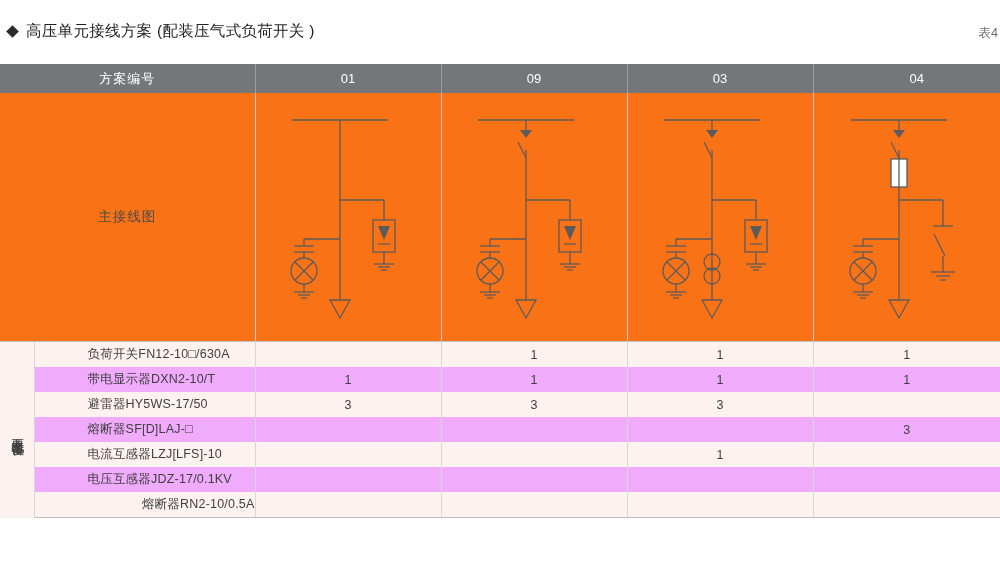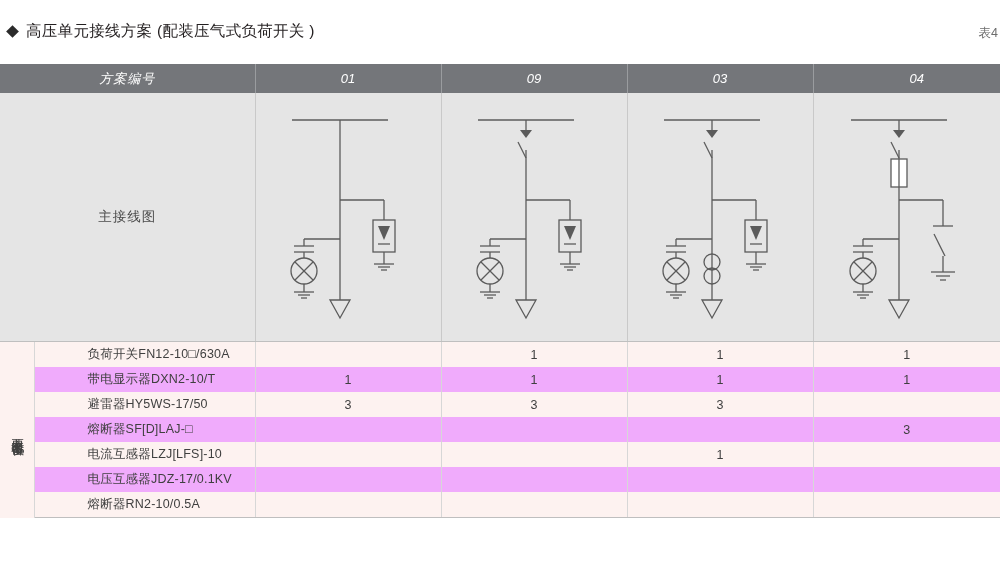--- a/index.html
+++ b/index.html
@@ -28,28 +28,28 @@
   
   .tbl{
     position:absolute;left:0;top:53px;width:1000px;
     border-collapse:collapse;table-layout:fixed;
   }
   .tbl td{padding:0;vertical-align:middle;}
 
   
   .hdr td{
     background:#74767a;color:#ffffff;height:29px;font-size:13px;
-    text-align:center;border-right:1px solid #9a9c9f;font-style:italic;
+    text-align:center;border-right:1px solid #9a9c9f;
   }
   .hdr td:last-child{border-right:none;padding-left:20px;}
   .hdr .hdr-name{font-size:13px;letter-spacing:1px;}
 
   
   .diagrow td{
-    height:248px;background:#e5e5e5;border-right:1px solid #c9c9c9;
+    height:248px;background:#f97316;border-right:1px solid #c9c9c9;
     border-bottom:1px solid #bfbfbf;
   }
   .diagrow td:last-child{border-right:none;}
   .diag-label{font-size:13.5px;color:#4a4a4a;text-align:center;letter-spacing:1px;}
   .diag-cell{text-align:center;}
   .diag-cell svg{display:block;margin:0 auto;}
 
   
   .spec td{
     height:25px;font-size:12.5px;border-right:1px solid #d7d7d7;
@@ -62,21 +62,21 @@
 
   
   .vlabel-cell{
     width:34px;border-right:1px solid #d7d7d7;background:#ffffff;
     text-align:center;vertical-align:middle;
   }
   .vlabel{
     font-size:13px;color:#3f3f3f;line-height:1.45;letter-spacing:1px;
     writing-mode:vertical-rl;display:inline-block;
   }
-  .lastline td{border-bottom:1px solid #bfbfbf;}
+  .lastline td{border-bottom:1px solid #bfbfbf;text-align:right;}
 </style>
 </head>
 <body>
 
 <div class="page">
 
   <div class="title-bar">
     <span class="diamond"></span>
     <span class="title-text">高压单元接线方案 (配装压气式负荷开关 )</span>
   </div>

